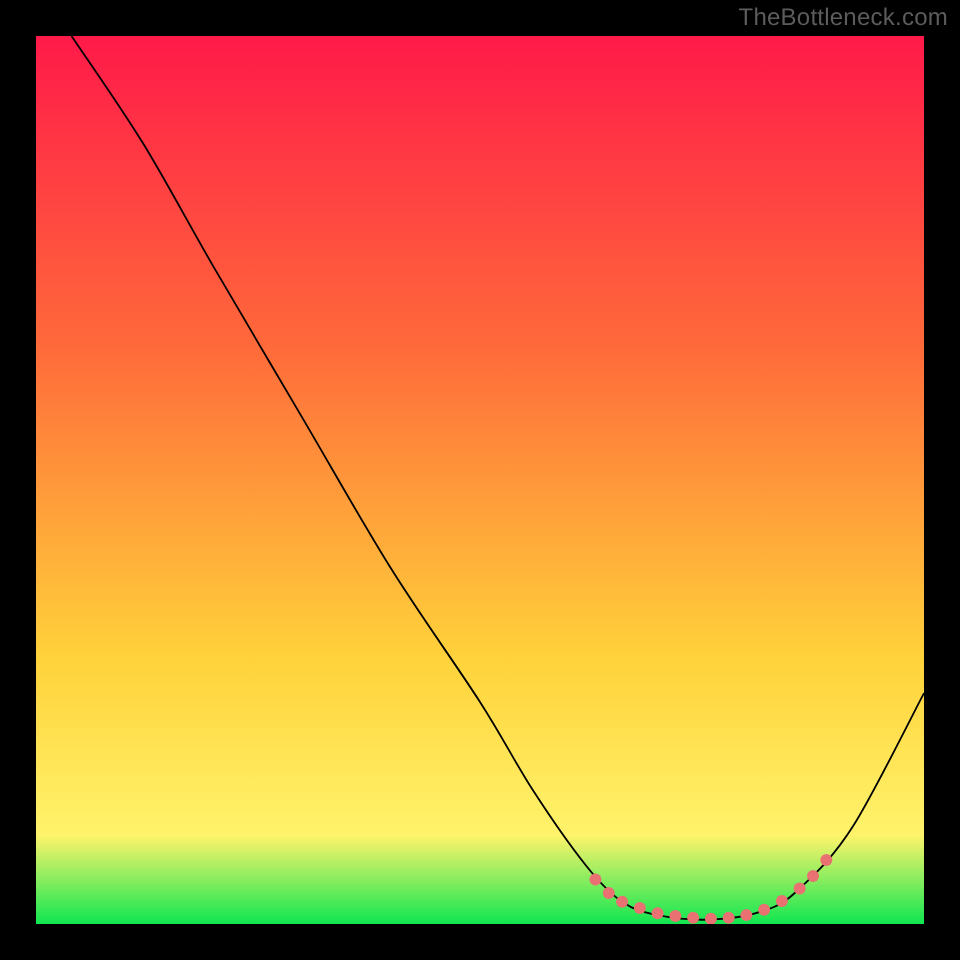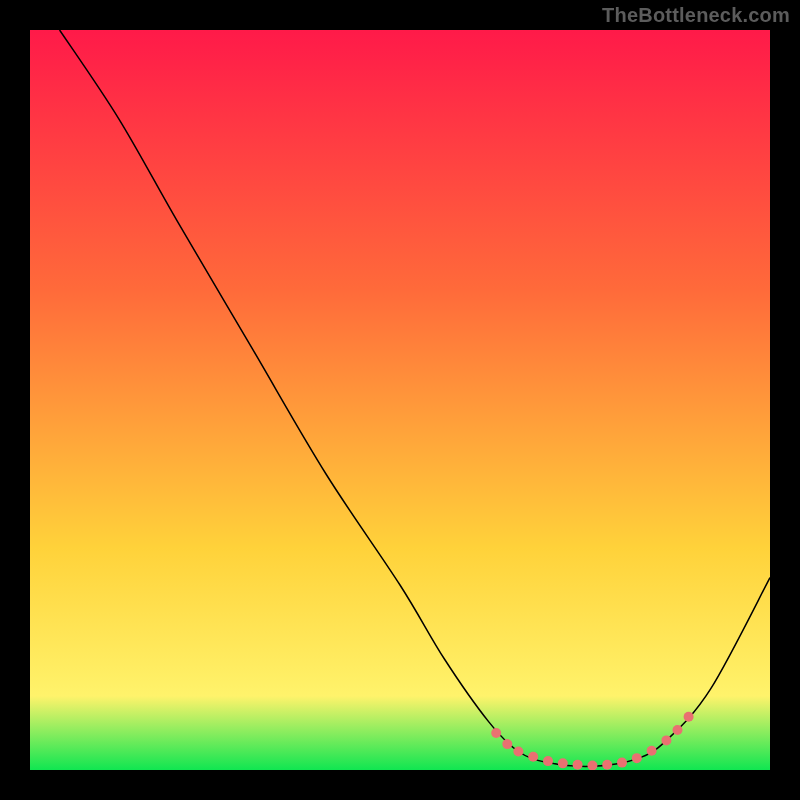--- a/index.html
+++ b/index.html
@@ -16,21 +16,21 @@
     width: 800px;
     height: 800px;
     background: #000;
   }
   .watermark {
     position: absolute;
     top: 4px;
     right: 10px;
     color: #5c5c5c;
     font-size: 20px;
-    font-weight: 700;
+    font-weight: 400;
     letter-spacing: 0.2px;
     z-index: 20;
   }
   .plot {
     position: absolute;
     left: 30px;
     top: 30px;
     width: 740px;
     height: 740px;
     overflow: hidden;

